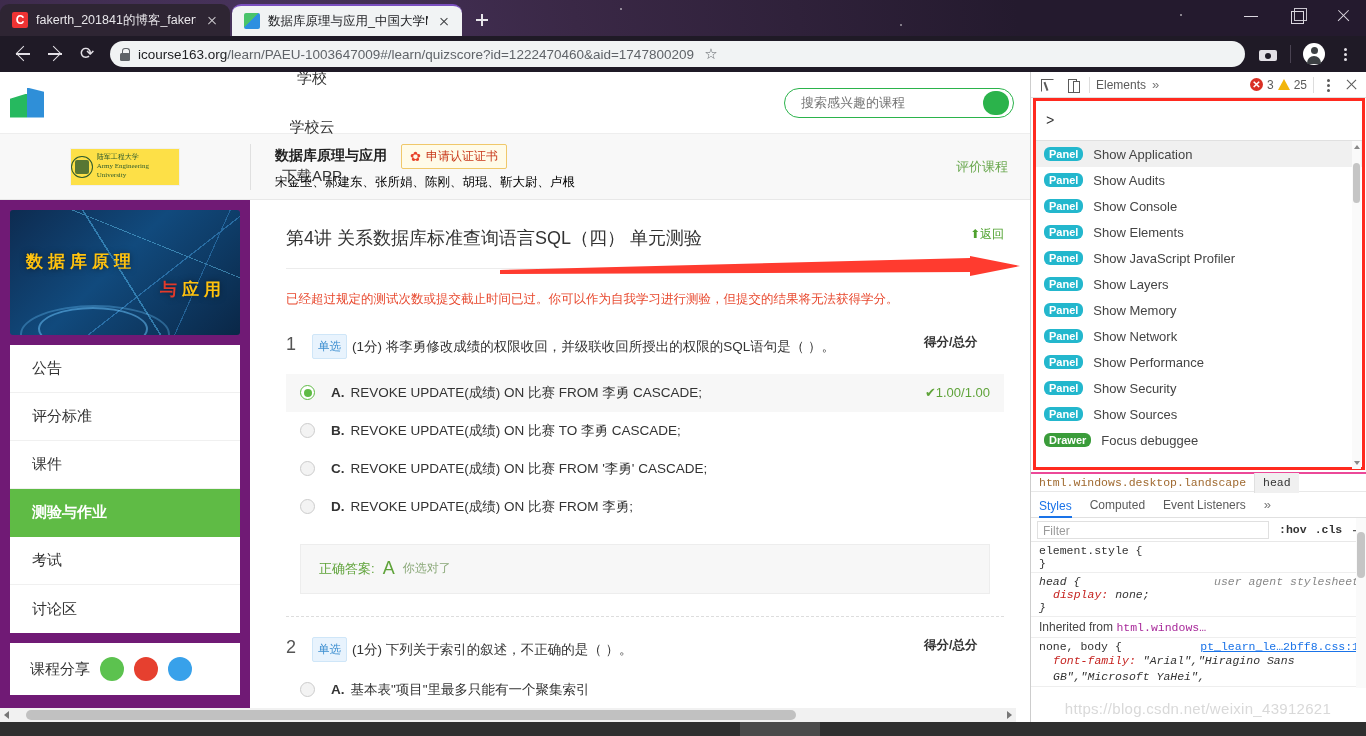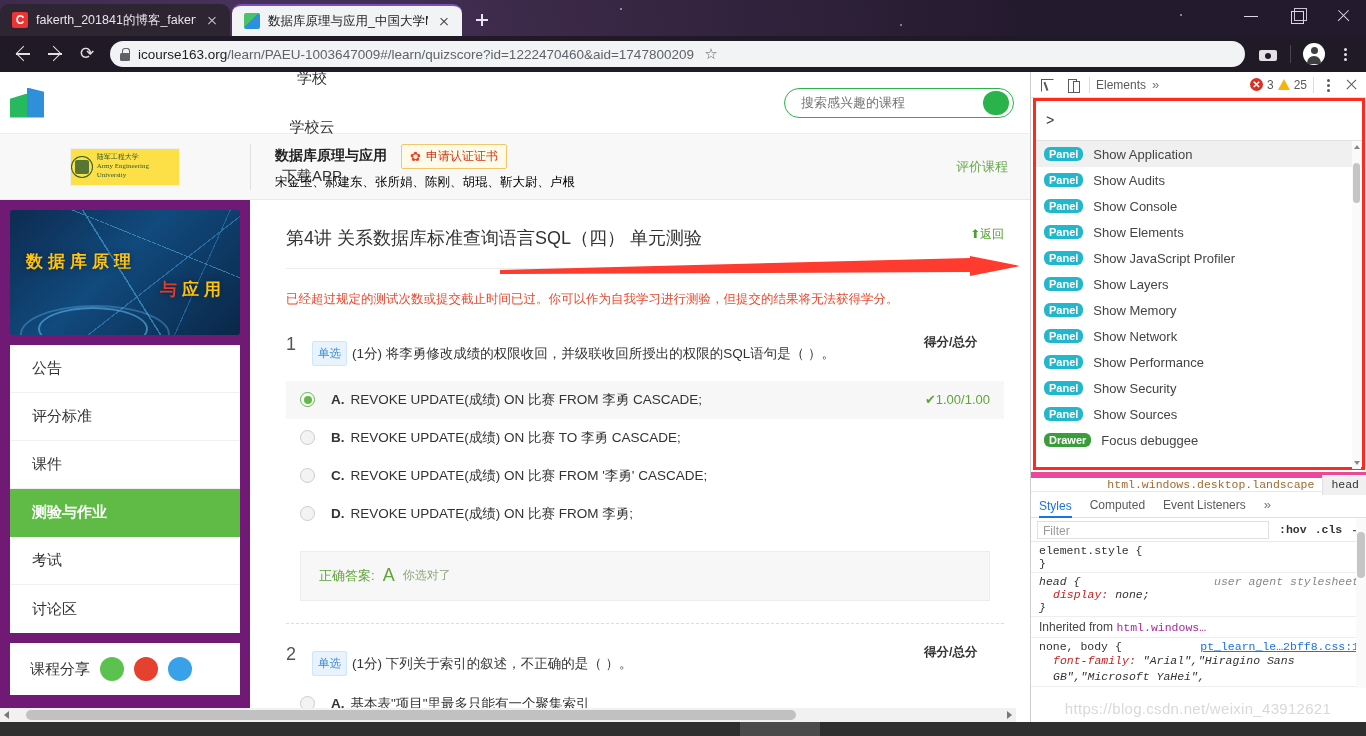--- a/index.html
+++ b/index.html
@@ -162,21 +162,21 @@
   .s-wechat{ background:#5cc24f; } .s-weibo{ background:#e6402f; } .s-qq{ background:#38a1ea; }
 
   .content { flex:1 1 auto; background:#fff; padding:26px 26px 0 36px; position:relative; }
   .quiz-title-row { display:flex; align-items:flex-start; }
   .quiz-title { font-size:18px; color:#333; }
   .back-link { margin-left:auto; font-size:12px; color:#4fa12e; white-space:nowrap; }
   .hr { height:1px; background:#ececec; margin:18px 0 0 0; }
   .warn { color:#e8492f; font-size:12.5px; margin-top:22px; }
   .q-row { display:flex; margin-top:26px; }
   .q-num { width:26px; font-size:18px; color:#555; flex:0 0 26px; }
-  .q-body { flex:1 1 auto; font-size:13.5px; color:#333; line-height:1.85;margin-top:7px; }
+  .q-body { flex:1 1 auto; font-size:13.5px; color:#333; line-height:1.85; }
   .badge-single { display:inline-block; background:#e8f3fd; color:#3b8ed0; border:1px solid #cfe6f8;
     font-size:11.5px; padding:1px 5px; border-radius:2px; margin-right:5px; vertical-align:1px;}
   .score-head { font-size:12.5px; font-weight:bold; color:#333; width:80px; text-align:left; flex:0 0 80px; }
   .opts { margin-top:14px; }
   .opt { display:flex; align-items:center; min-height:38px; padding:0 14px 0 14px; font-size:13.5px; color:#333; }
   .opt.chosen { background:#f7f7f7; }
   .radio { width:15px; height:15px; border-radius:50%; border:1px solid #ccc; background:#f3f3f3;
     flex:0 0 15px; margin-right:16px; position:relative; }
   .radio.on { border-color:#5fbb45; background:#fff; }
   .radio.on::after{ content:""; position:absolute; left:2.5px; top:2.5px; width:8px; height:8px;
@@ -248,23 +248,23 @@
   .tagchip { font-size:11px; color:#fff; padding:1px 5px; border-radius:6px; font-weight:bold; flex:0 0 auto; }
   .tag-panel { background:#23b7cd; }
   .tag-drawer { background:#3a9c3a; }
   .cmd-scroll { position:absolute; right:1px; top:0; width:9px; height:328px; background:#fafafa; }
   .cmd-sthumb { position:absolute; left:1px; top:22px; width:7px; height:40px; background:#c5c5c5; border-radius:4px;}
   .cmd-sup { position:absolute; left:2px; top:4px; width:0;height:0; border-left:3px solid transparent;
     border-right:3px solid transparent; border-bottom:4px solid #888;}
   .cmd-sdn { position:absolute; left:2px; bottom:4px; width:0;height:0; border-left:3px solid transparent;
     border-right:3px solid transparent; border-top:4px solid #888;}
 
-  .breadcrumb { position:absolute; left:0; top:400px; width:336px; height:20px; border-top:6px solid #ec4899;
+  .breadcrumb { position:absolute; left:0; top:400px; width:336px; height:20px; border-top:2px solid #ec4899;
     border-bottom:1px solid #e8e8e8; display:flex; align-items:center; font-size:11.5px;
-    font-family:"Liberation Mono",monospace;justify-content:flex-end; }
+    font-family:"Liberation Mono",monospace; }
   .bc-item { padding:0 8px; height:20px; line-height:20px; }
   .bc-1 { color:#a06a30; }
   .bc-2 { color:#333; background:#f0f0f0; border-left:1px solid #e0e0e0; }
 
   .styles-tabs { position:absolute; left:0; top:420px; width:336px; height:26px; display:flex;
     align-items:center; border-bottom:1px solid #e0e0e0; padding:0 8px; gap:18px; font-size:12px; color:#5a5a5a; }
   .st-tab.active { color:#1a73e8; border-bottom:2px solid #1a73e8; height:26px; line-height:28px; }
   .filter-row { position:absolute; left:0; top:446px; width:336px; height:24px; display:flex;
     align-items:center; border-bottom:1px solid #e8e8e8; }
   .filter-in { flex:1 1 auto; border:1px solid #e0e0e0; height:18px; margin:0 6px; font-size:12px;

